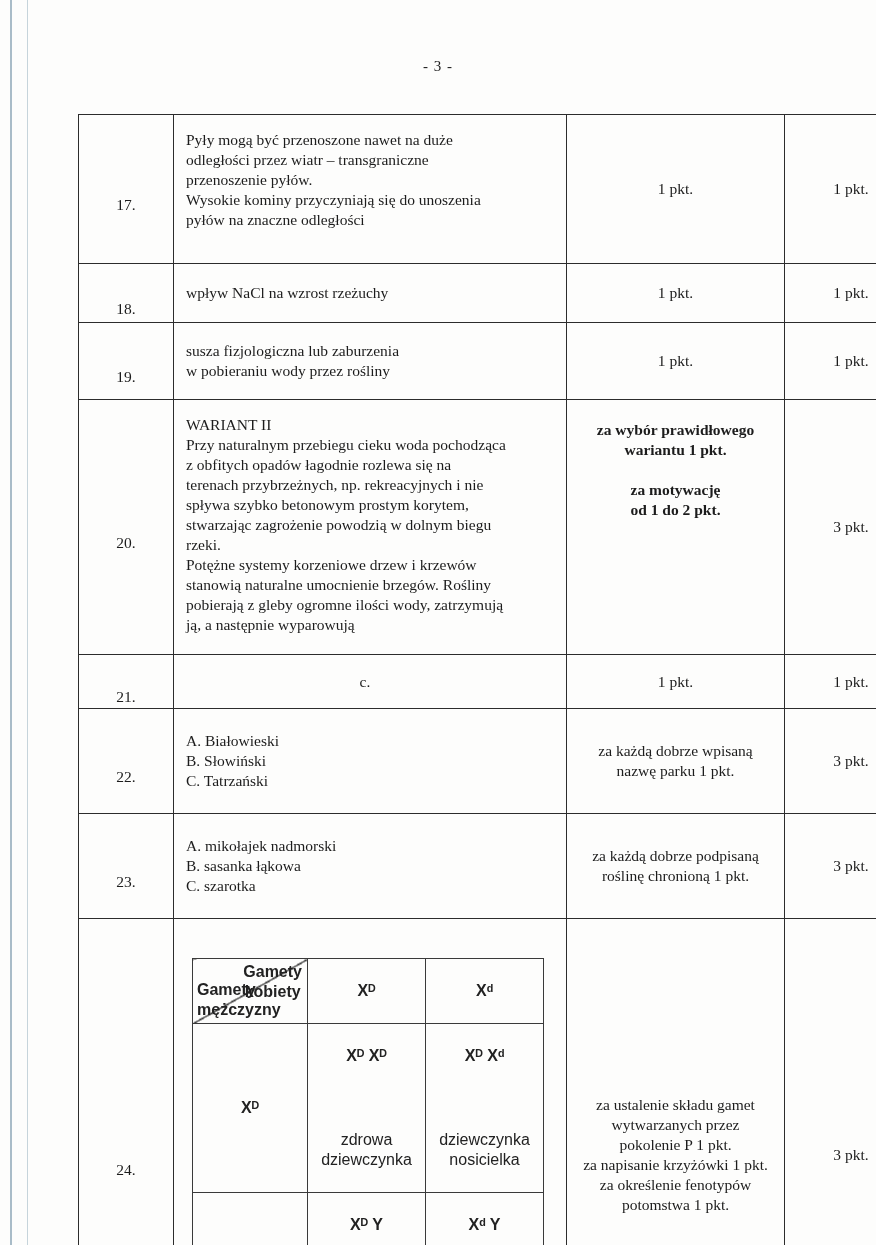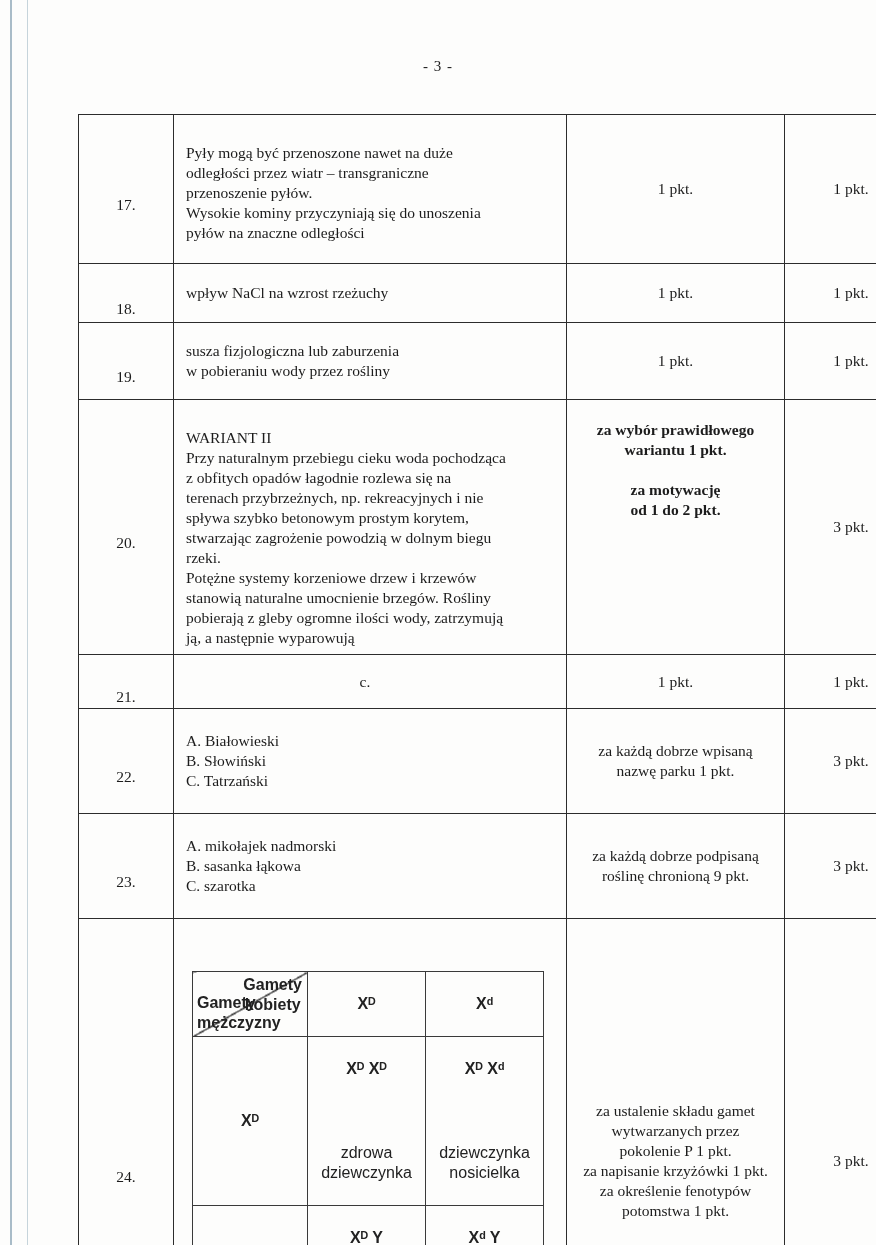--- a/index.html
+++ b/index.html
@@ -19,21 +19,21 @@
     border-collapse:collapse; table-layout:fixed;
   }
   table.main td {
     border:1.6px solid #2c2c2c;
     font-size:15.5px; line-height:20px;
     vertical-align:middle;
     overflow:hidden;
   }
   td.num {text-align:center; vertical-align:top; padding-top:32px; width:92px;}
   td.content {padding:6px 10px 6px 12px; white-space:pre-line; width:370px;}
-  td.content.vtop {vertical-align:top; padding-top:28px;}
+  td.content.vtop {vertical-align:top; padding-top:15px;}
   td.content.ccenter {text-align:center; padding-left:0;}
   td.scoring {text-align:center; white-space:pre-line; padding:4px 6px; width:205px;}
   td.scoring.vtop {vertical-align:top; padding-top:20px;font-weight:bold;}
   td.points {text-align:center; width:130px;}
 
   
   table.punnett {
     border-collapse:collapse; table-layout:fixed;
     margin:4px 0 2px 6px; width:352px;
     font-family:"Liberation Sans", sans-serif; font-size:11px; line-height:13px;
@@ -122,21 +122,21 @@
       <td class="scoring">za każdą dobrze wpisaną
 nazwę parku 1 pkt.</td>
       <td class="points">3 pkt.</td>
     </tr>
     <tr style="height:105px">
       <td class="num">23.</td>
       <td class="content">A. mikołajek nadmorski
 B. sasanka łąkowa
 C. szarotka</td>
       <td class="scoring">za każdą dobrze podpisaną
-roślinę chronioną 9 pkt.</td>
+roślinę chronioną 1 pkt.</td>
       <td class="points">3 pkt.</td>
     </tr>
     <tr style="height:170px">
       <td class="num">24.</td>
       <td class="content vtop">
         <table class="punnett">
           <tbody><tr style="height:52px">
             <td class="pn-corner">
               <div class="pn-k">Gamety
 kobiety</div>

